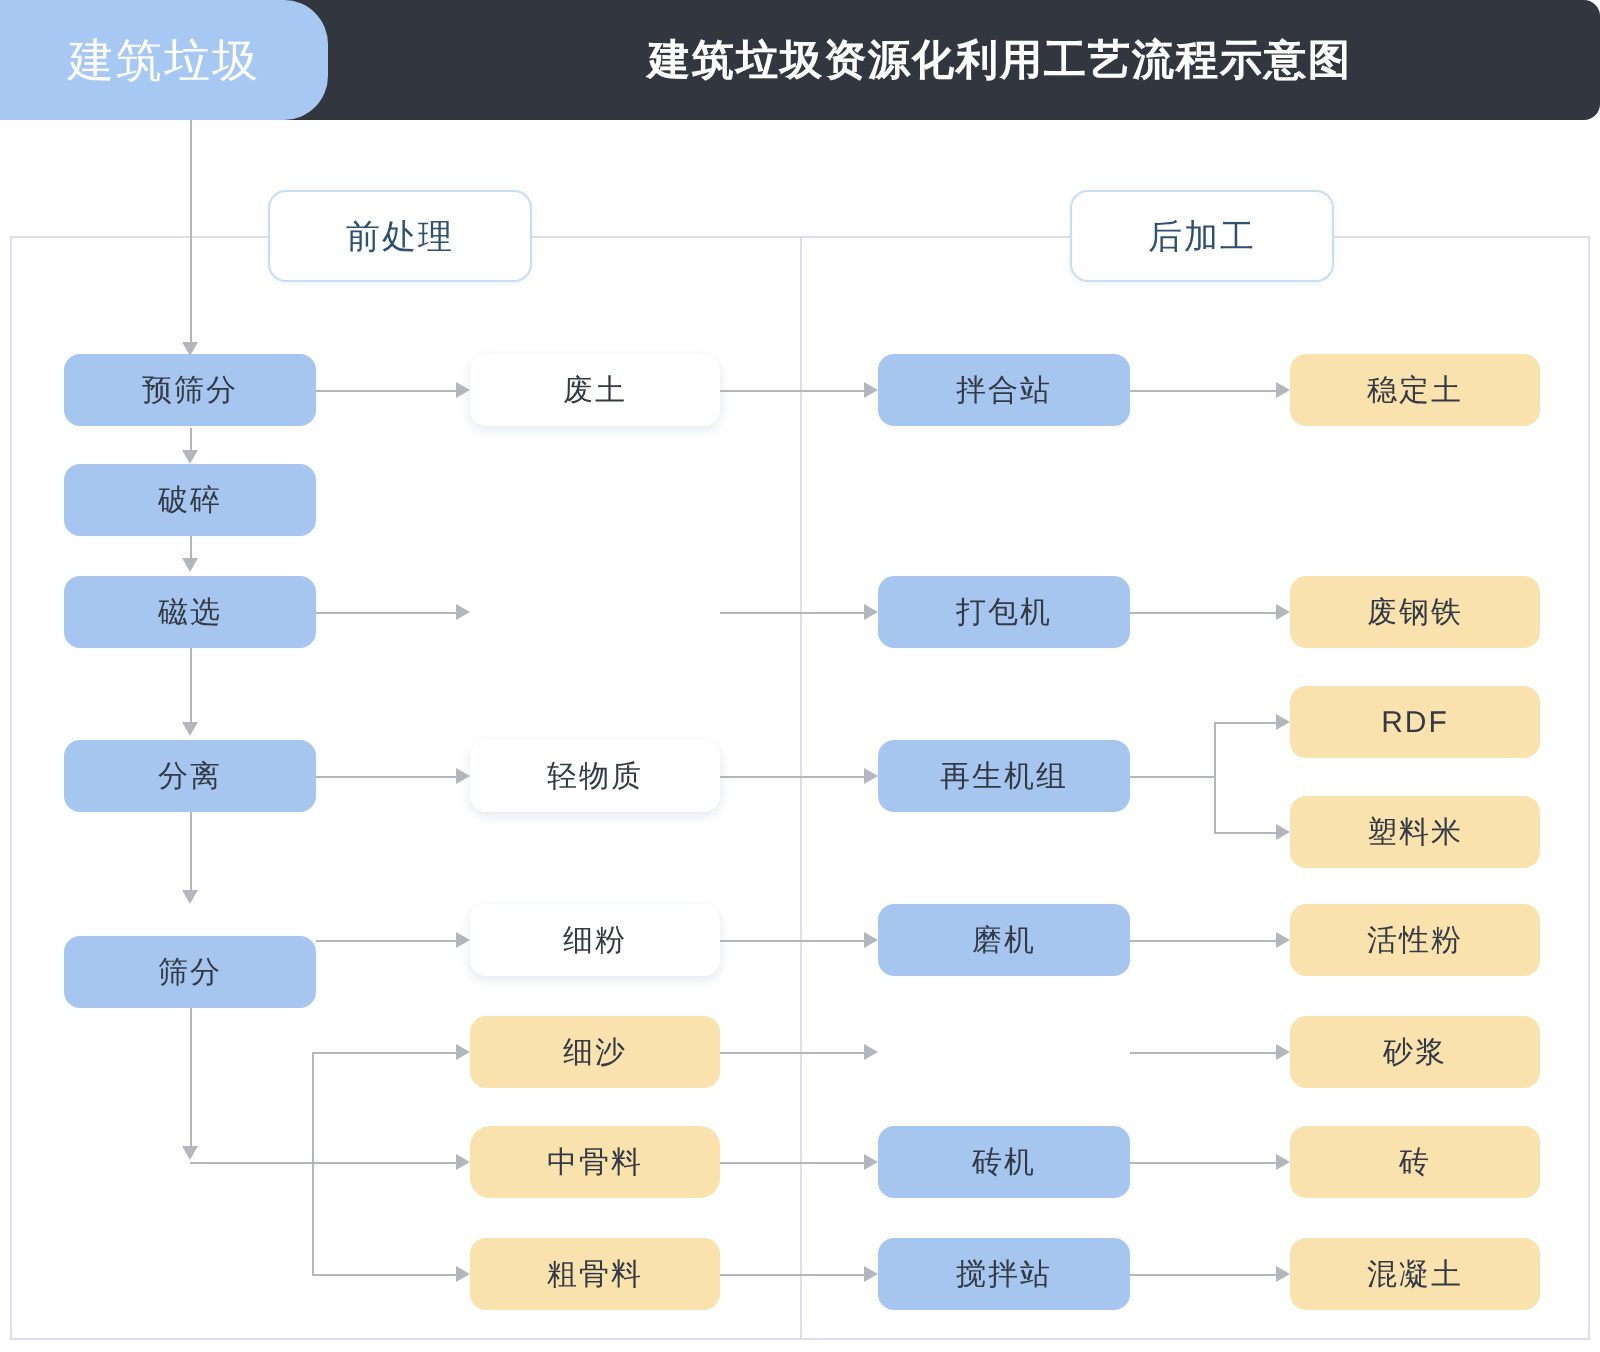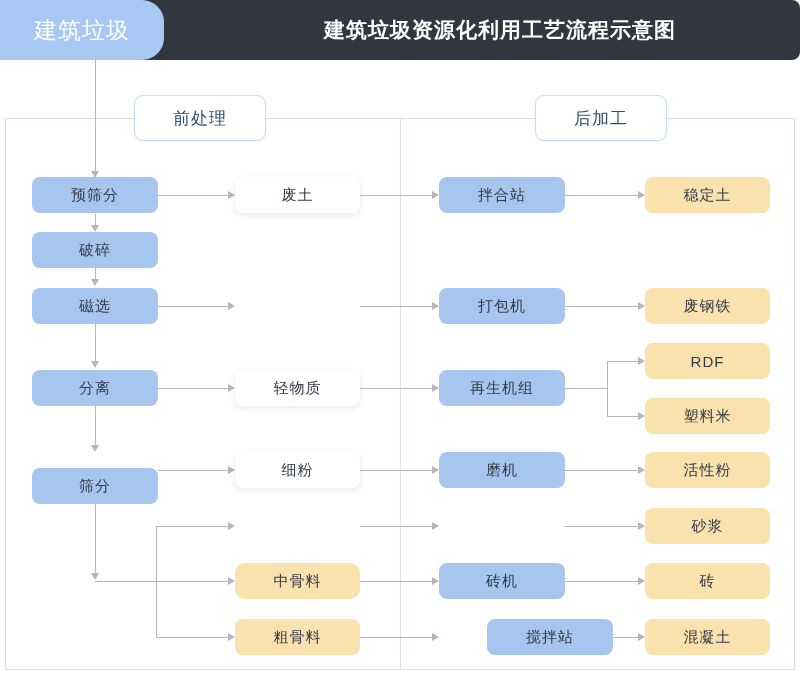--- a/index.html
+++ b/index.html
@@ -186,29 +186,30 @@
 
   <div class="node blue col1" style="top:177px;">预筛分</div>
   <div class="node blue col1" style="top:232px;">破碎</div>
   <div class="node blue col1" style="top:288px;">磁选</div>
   <div class="node blue col1" style="top:370px;">分离</div>
   <div class="node blue col1" style="top:452px;margin-top:16px;">筛分</div>
 
   <div class="node white col2" style="top:177px;">废土</div>
   <div class="node white col2" style="top:370px;">轻物质</div>
   <div class="node white col2" style="top:452px;">细粉</div>
+  <div class="node yellow col2" style="top:508px;">细沙</div>
   <div class="node yellow col2" style="top:563px;border-radius:10px;">中骨料</div>
   <div class="node yellow col2" style="top:619px;">粗骨料</div>
 
   <div class="node blue col3" style="top:177px;">拌合站</div>
   <div class="node blue col3" style="top:288px;">打包机</div>
   <div class="node blue col3" style="top:370px;">再生机组</div>
   <div class="node blue col3" style="top:452px;">磨机</div>
   <div class="node blue col3" style="top:563px;">砖机</div>
-  <div class="node blue col3" style="top:619px;margin-left:48px;">搅拌站</div>
+  <div class="node blue col3" style="top:619px;">搅拌站</div>
 
   <div class="node yellow col4" style="top:177px;">稳定土</div>
   <div class="node yellow col4" style="top:288px;">废钢铁</div>
   <div class="node yellow col4" style="top:343px;">RDF</div>
   <div class="node yellow col4" style="top:398px;">塑料米</div>
   <div class="node yellow col4" style="top:452px;">活性粉</div>
   <div class="node yellow col4" style="top:508px;">砂浆</div>
   <div class="node yellow col4" style="top:563px;">砖</div>
   <div class="node yellow col4" style="top:619px;">混凝土</div>
 

